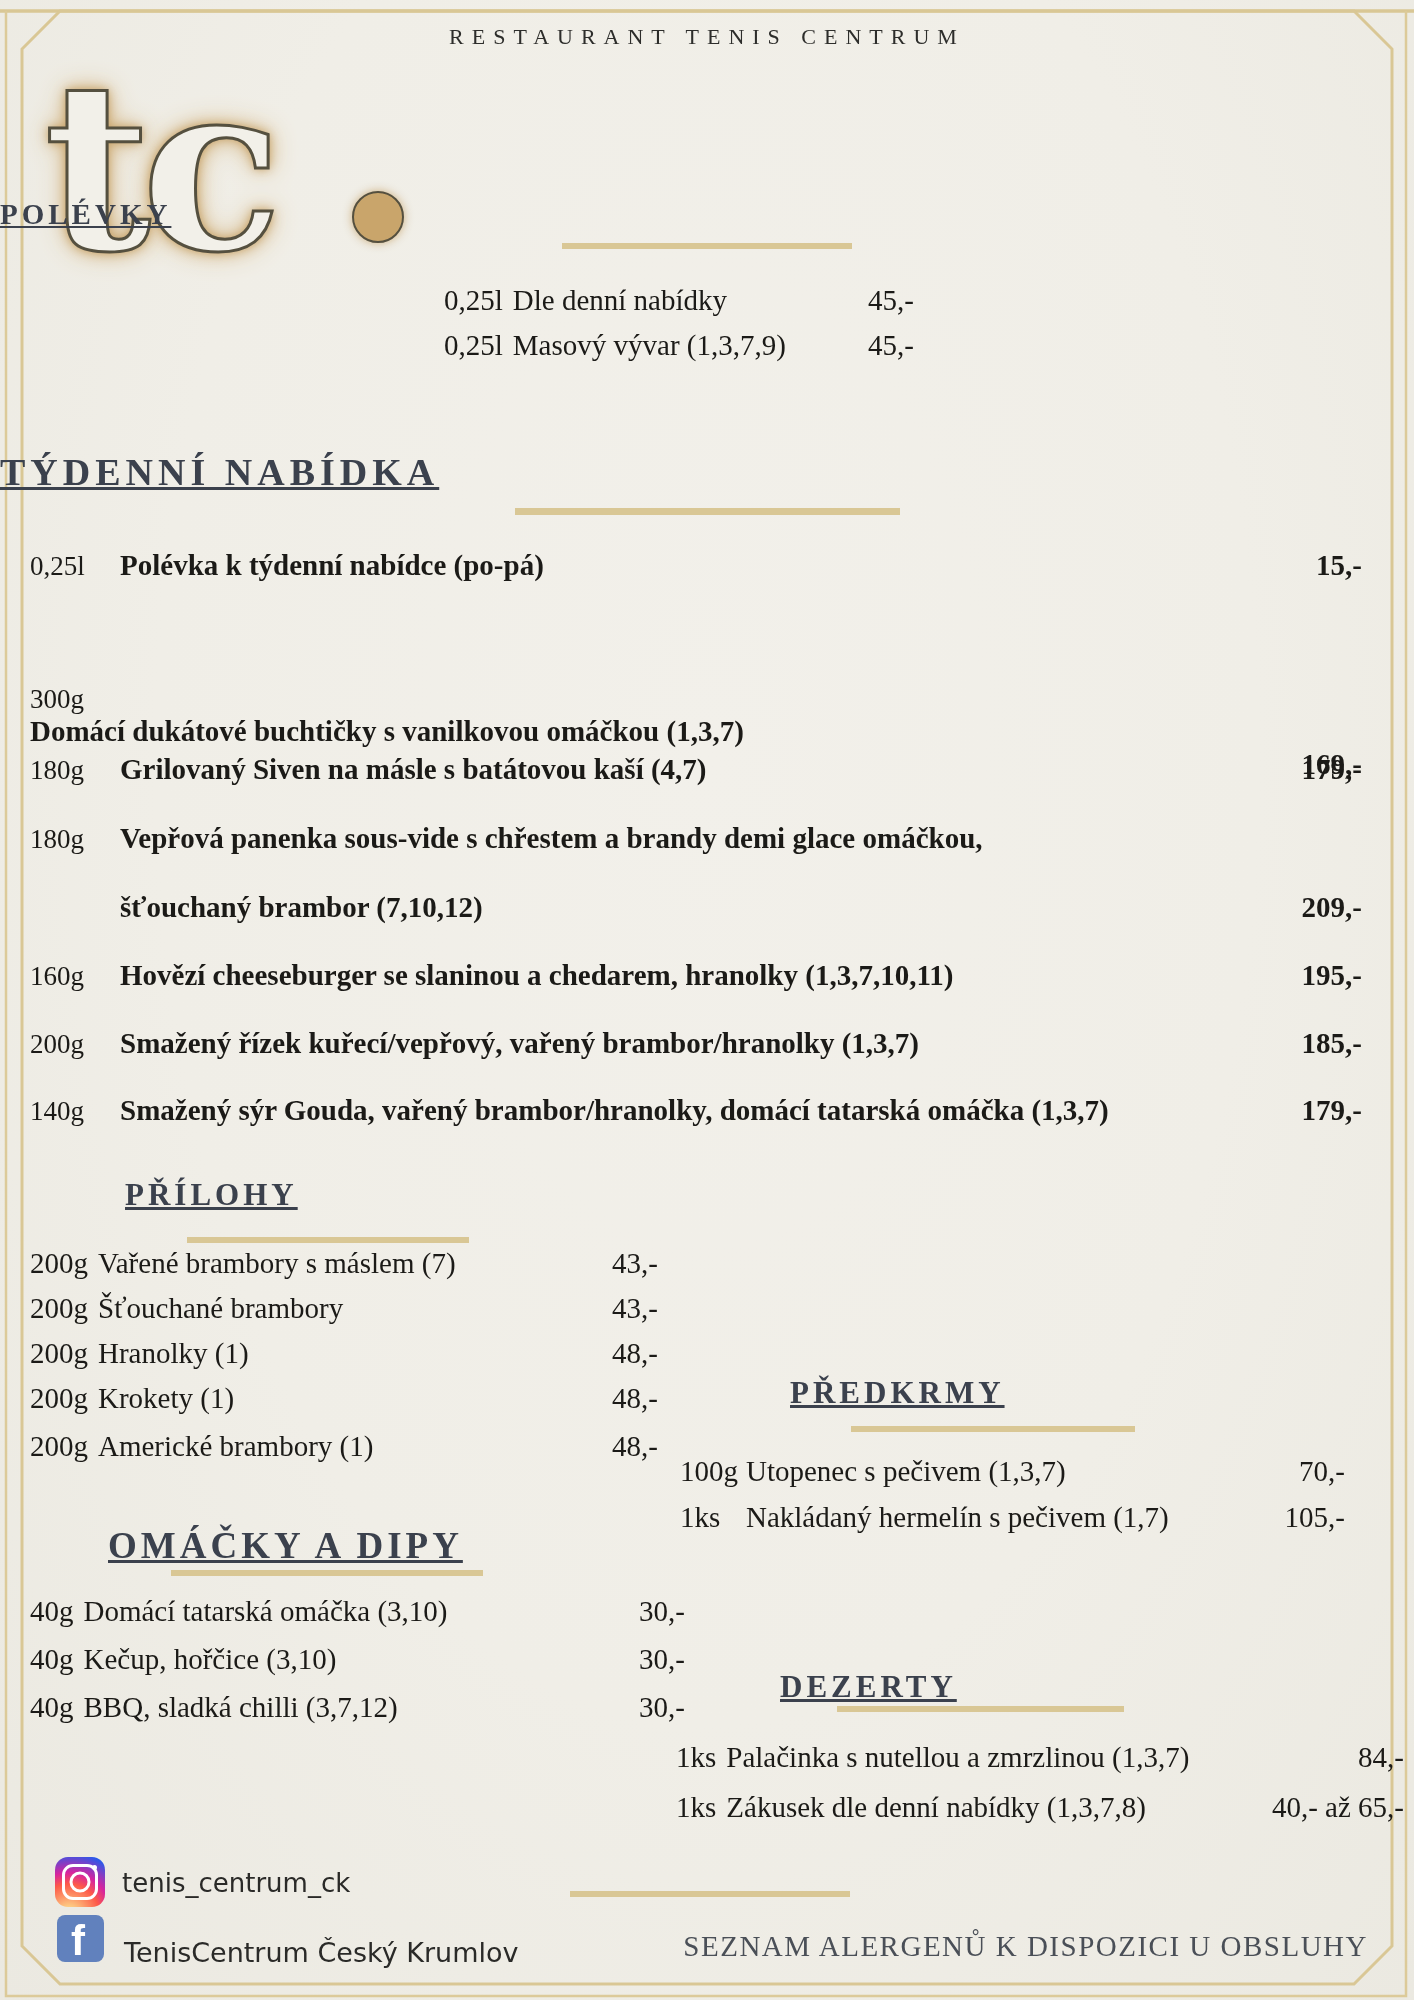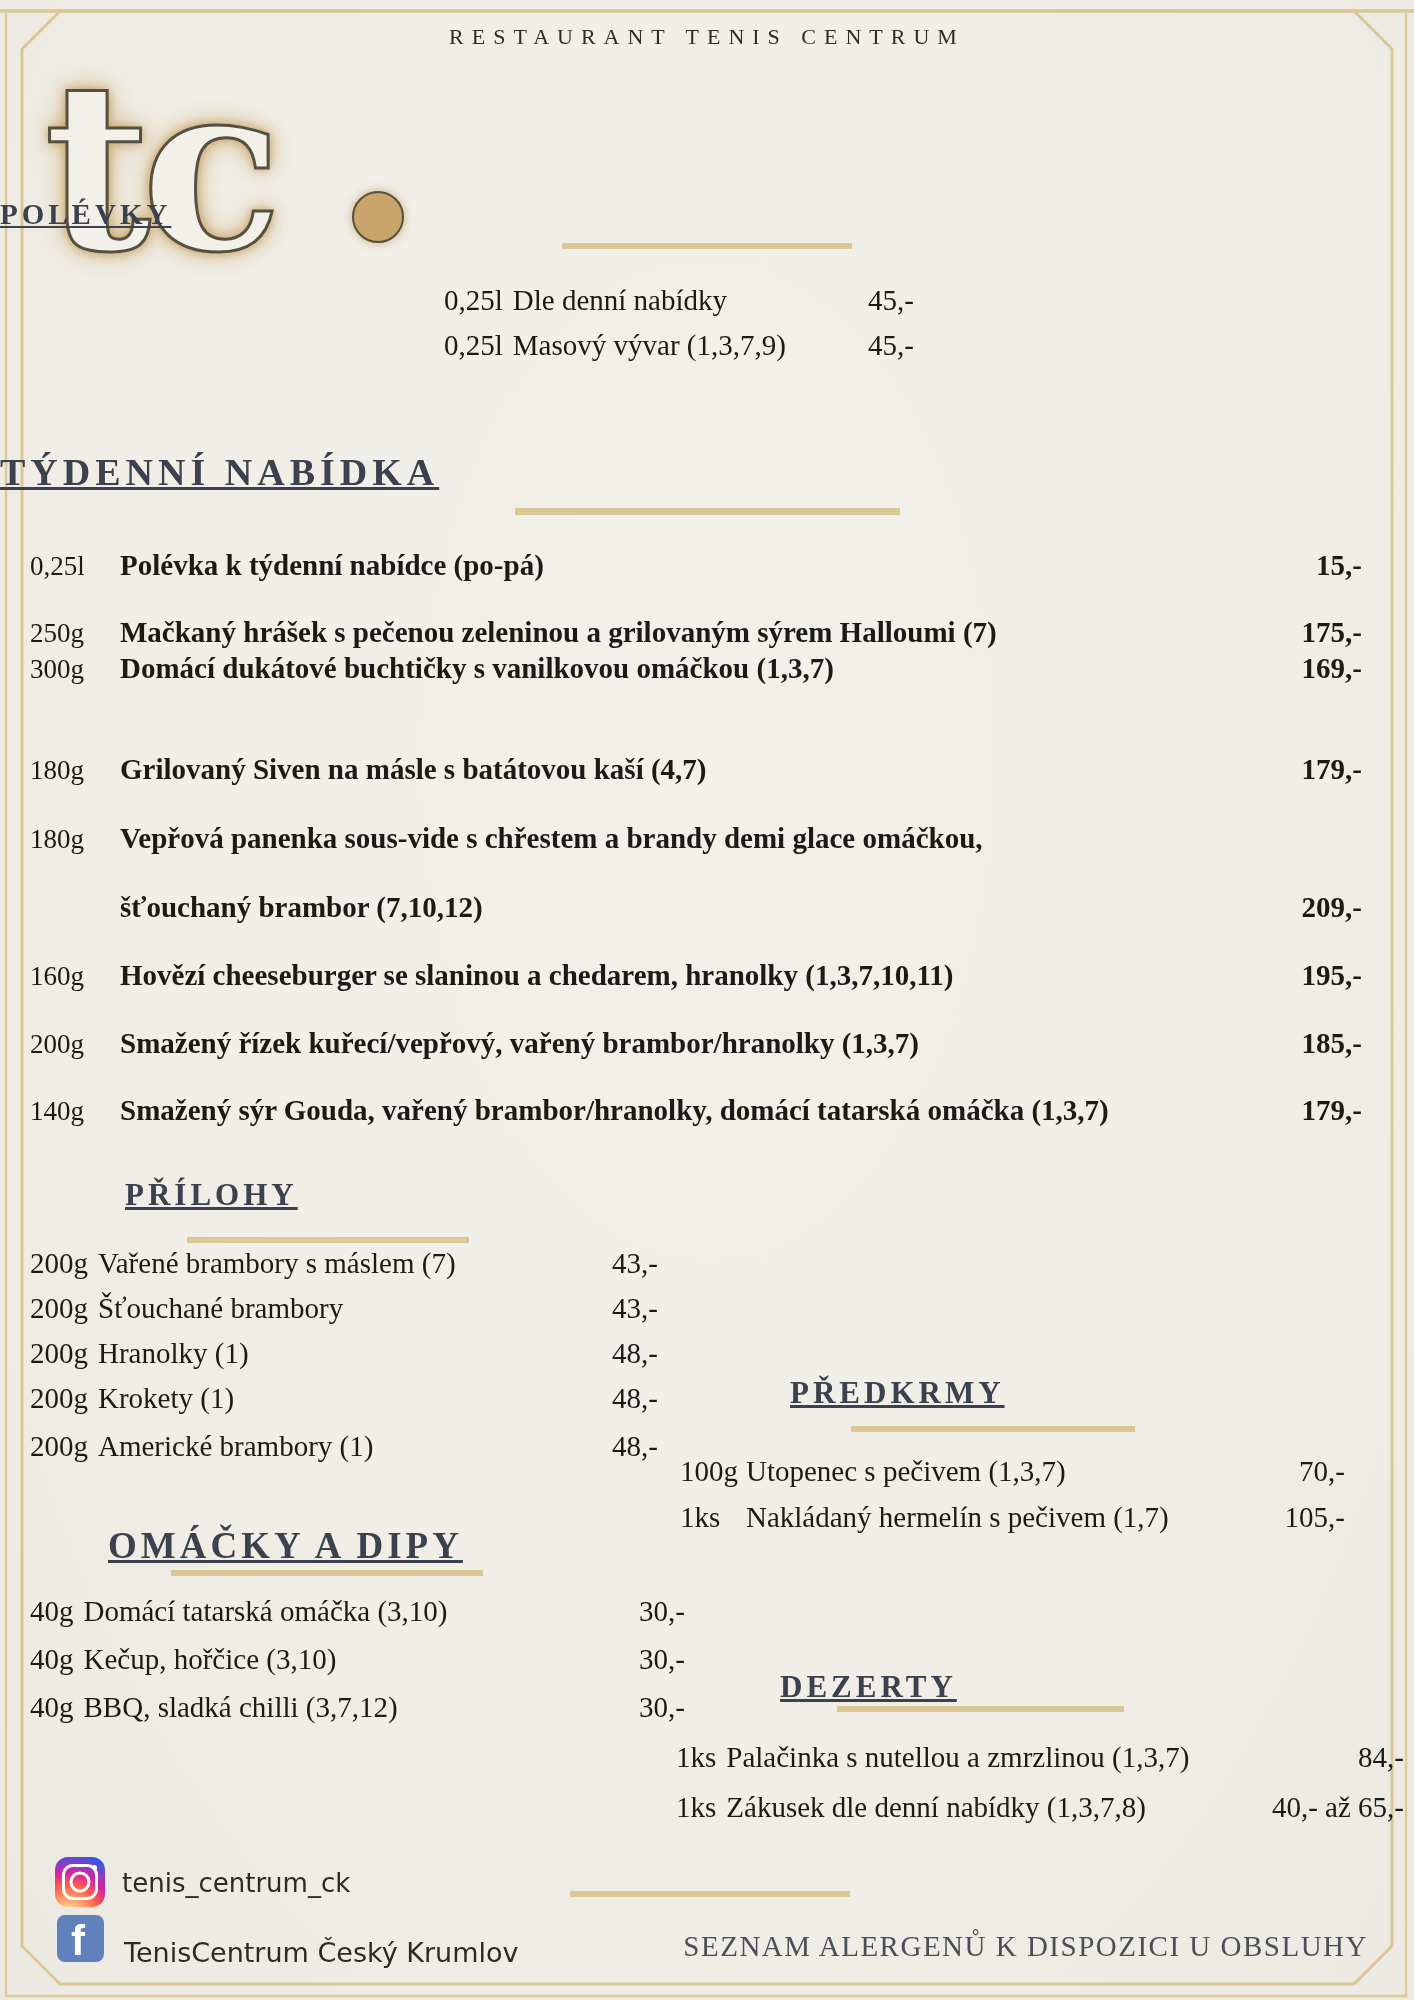--- a/index.html
+++ b/index.html
@@ -80,26 +80,21 @@
   </div>
 
   <div class="sec-title" style="top:450px;left:0;width:100%;font-size:38px;letter-spacing:5px;">TÝDENNÍ NABÍDKA</div>
   <div class="rule" style="top:508px;left:515px;width:385px;height:7px;"></div>
 
   <div class="mi wk" style="top:549px;">
     <span class="p">0,25l</span>
     <span class="n bold">Polévka k týdenní nabídce (po-pá)</span>
     <span class="pr bold">15,-</span>
   </div>
-  <div class="mi wk" style="top:616px;">
-    <span class="p">250g</span>
-    <span class="n bold">Mačkaný hrášek s pečenou zeleninou a grilovaným sýrem Halloumi (7)</span>
-    <span class="pr bold">175,-</span>
-  </div>
-  <div class="mi wk" style="top:652px;">
+  <div class="mi wk" style="top:684px;flex-direction:column;">
     <span class="p">300g</span>
     <span class="n bold">Domácí dukátové buchtičky s vanilkovou omáčkou (1,3,7)</span>
     <span class="pr bold">169,-</span>
   </div>
   <div class="mi wk" style="top:753px;">
     <span class="p">180g</span>
     <span class="n bold">Grilovaný Siven na másle s batátovou kaší (4,7)</span>
     <span class="pr bold">179,-</span>
   </div>
   <div class="mi wk" style="top:822px;">

